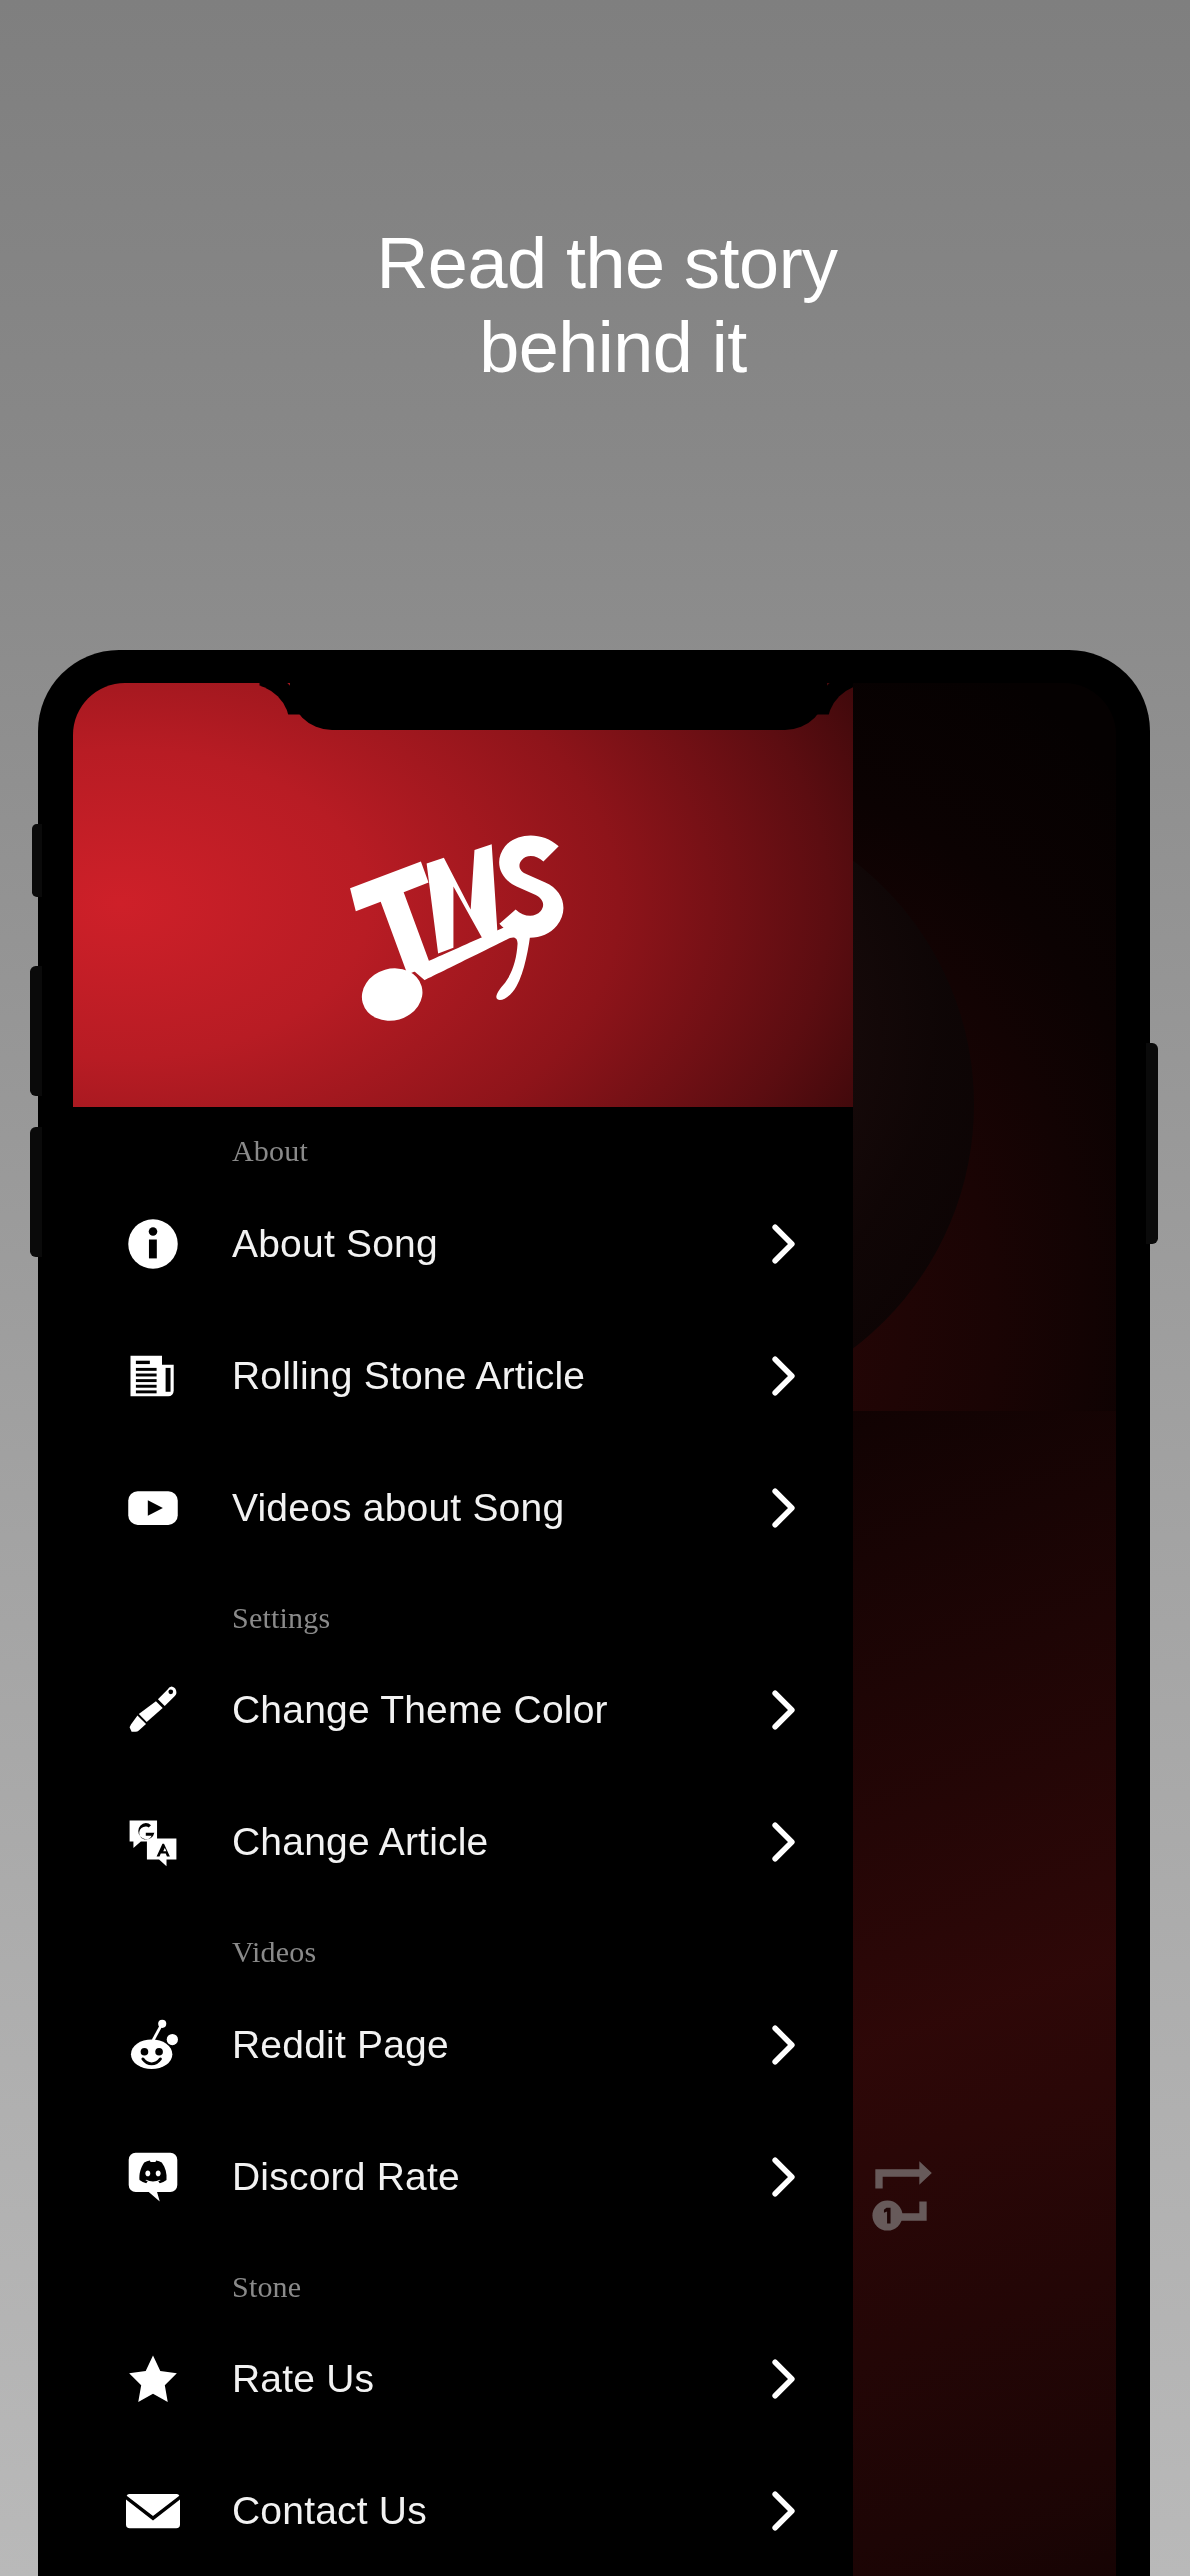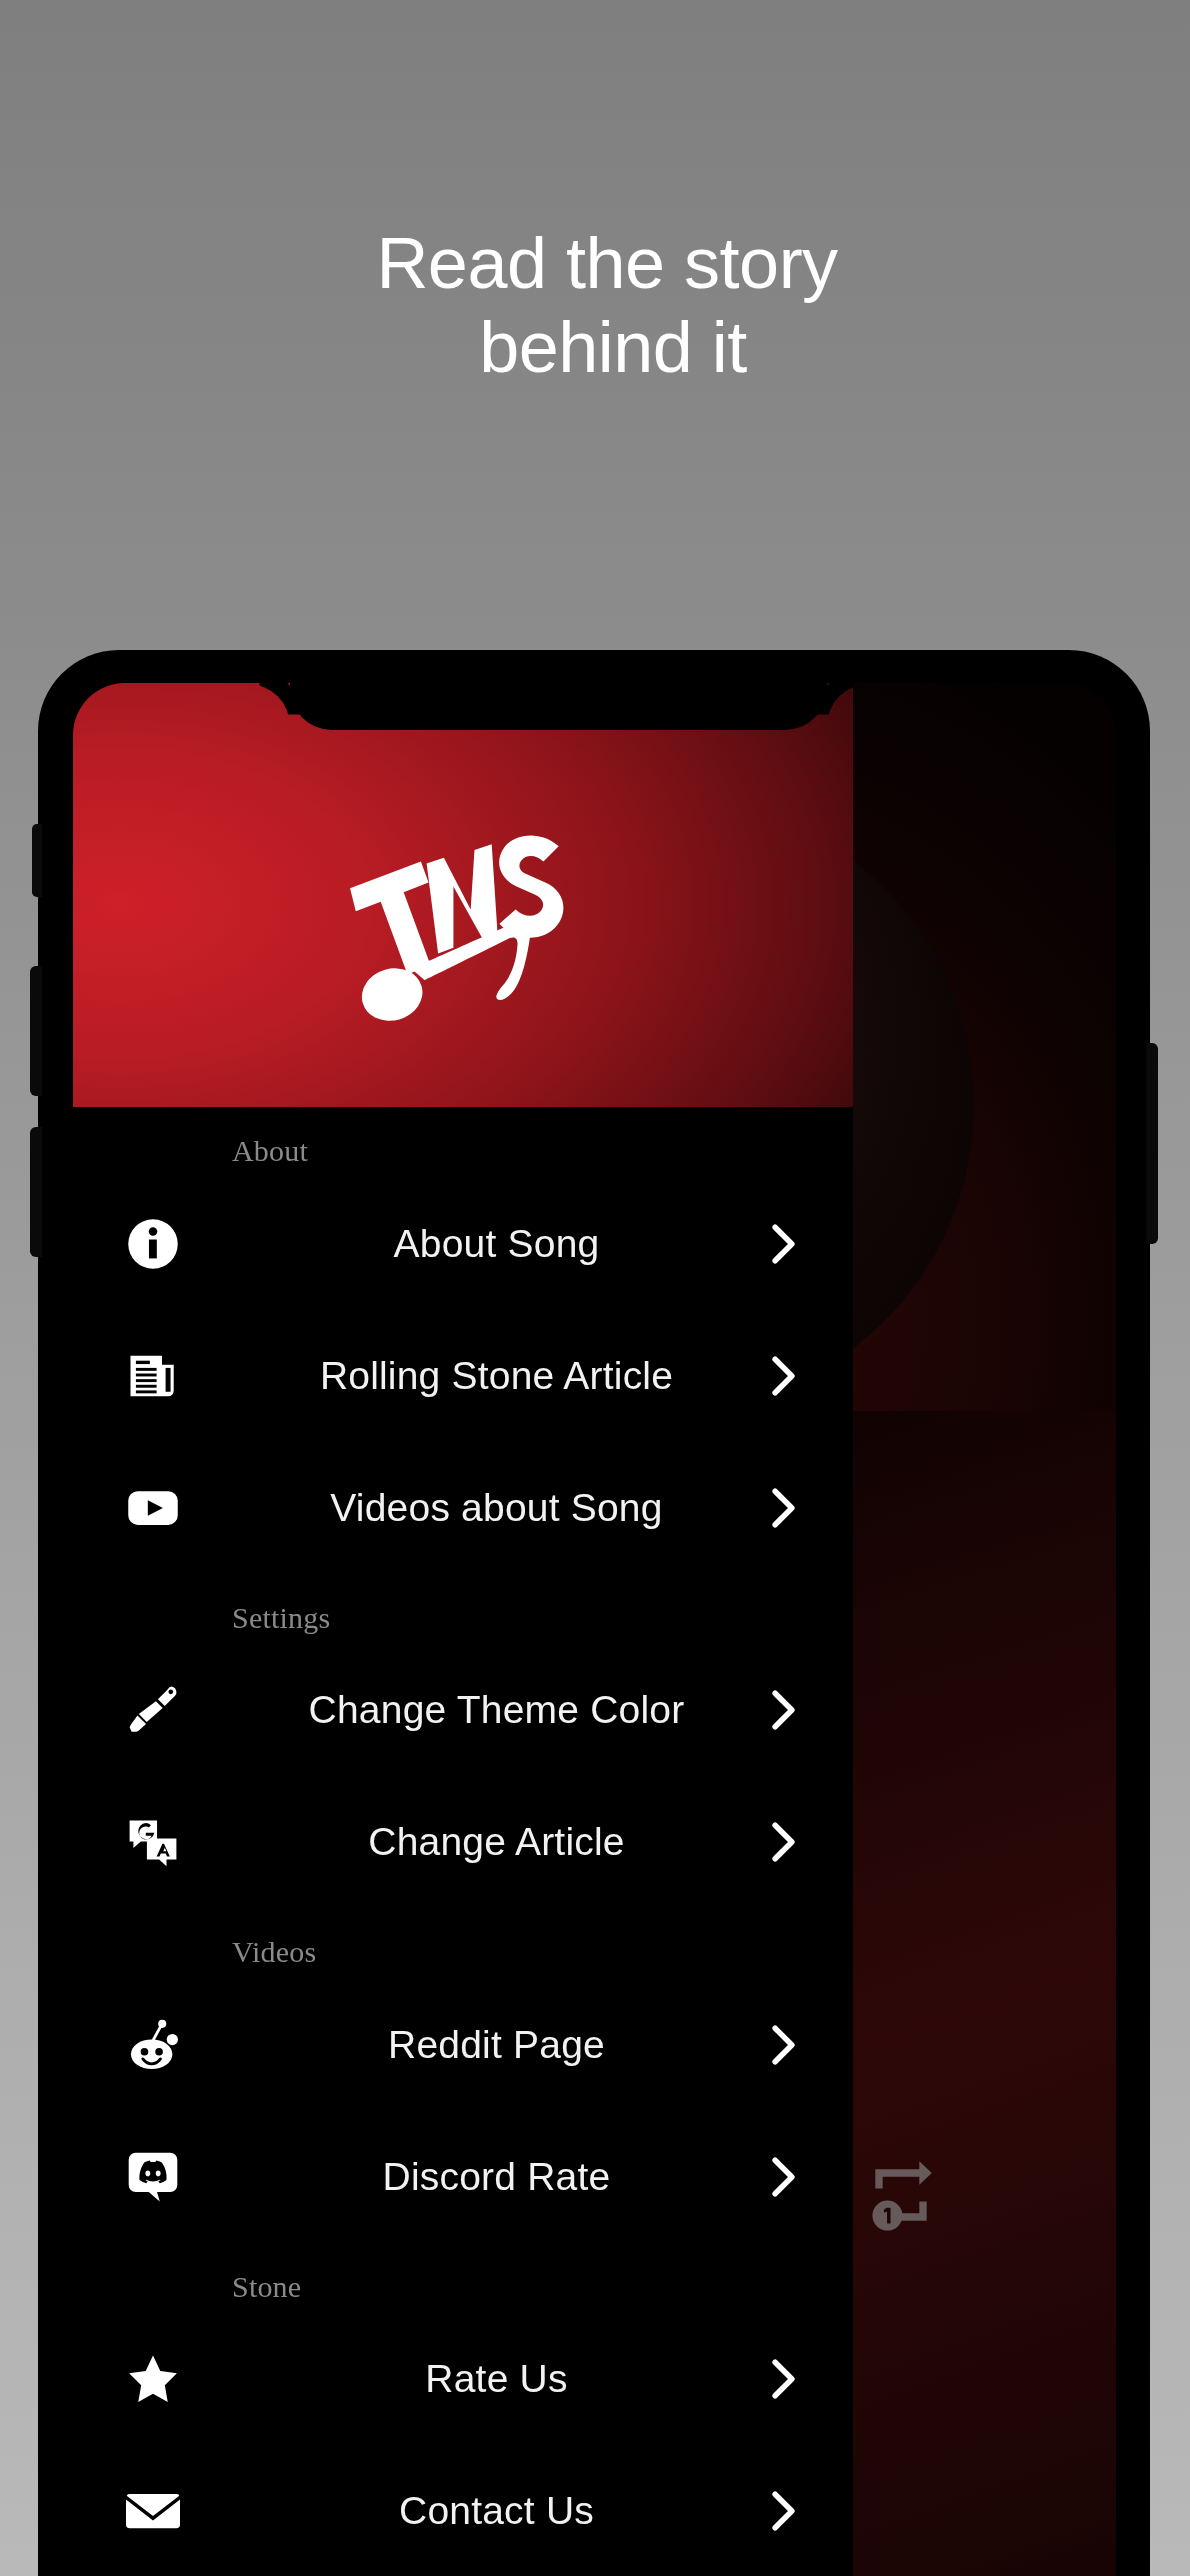--- a/index.html
+++ b/index.html
@@ -184,21 +184,20 @@
     padding: 27px 0 9.6px 159px;
     letter-spacing: 0.2px;
     font-family: Liberation Serif, serif;
   }
   .menu-item {
     display: flex;
     align-items: center;
     height: 132px;
     padding: 0 48px 0 0;
     cursor: pointer;
-    text-align: center;
   }
   .mi-icon {
     width: 159px;
     display: flex;
     align-items: center;
     justify-content: center;
     flex: 0 0 159px;
   }
   .mi-icon svg {
     width: 54px;

